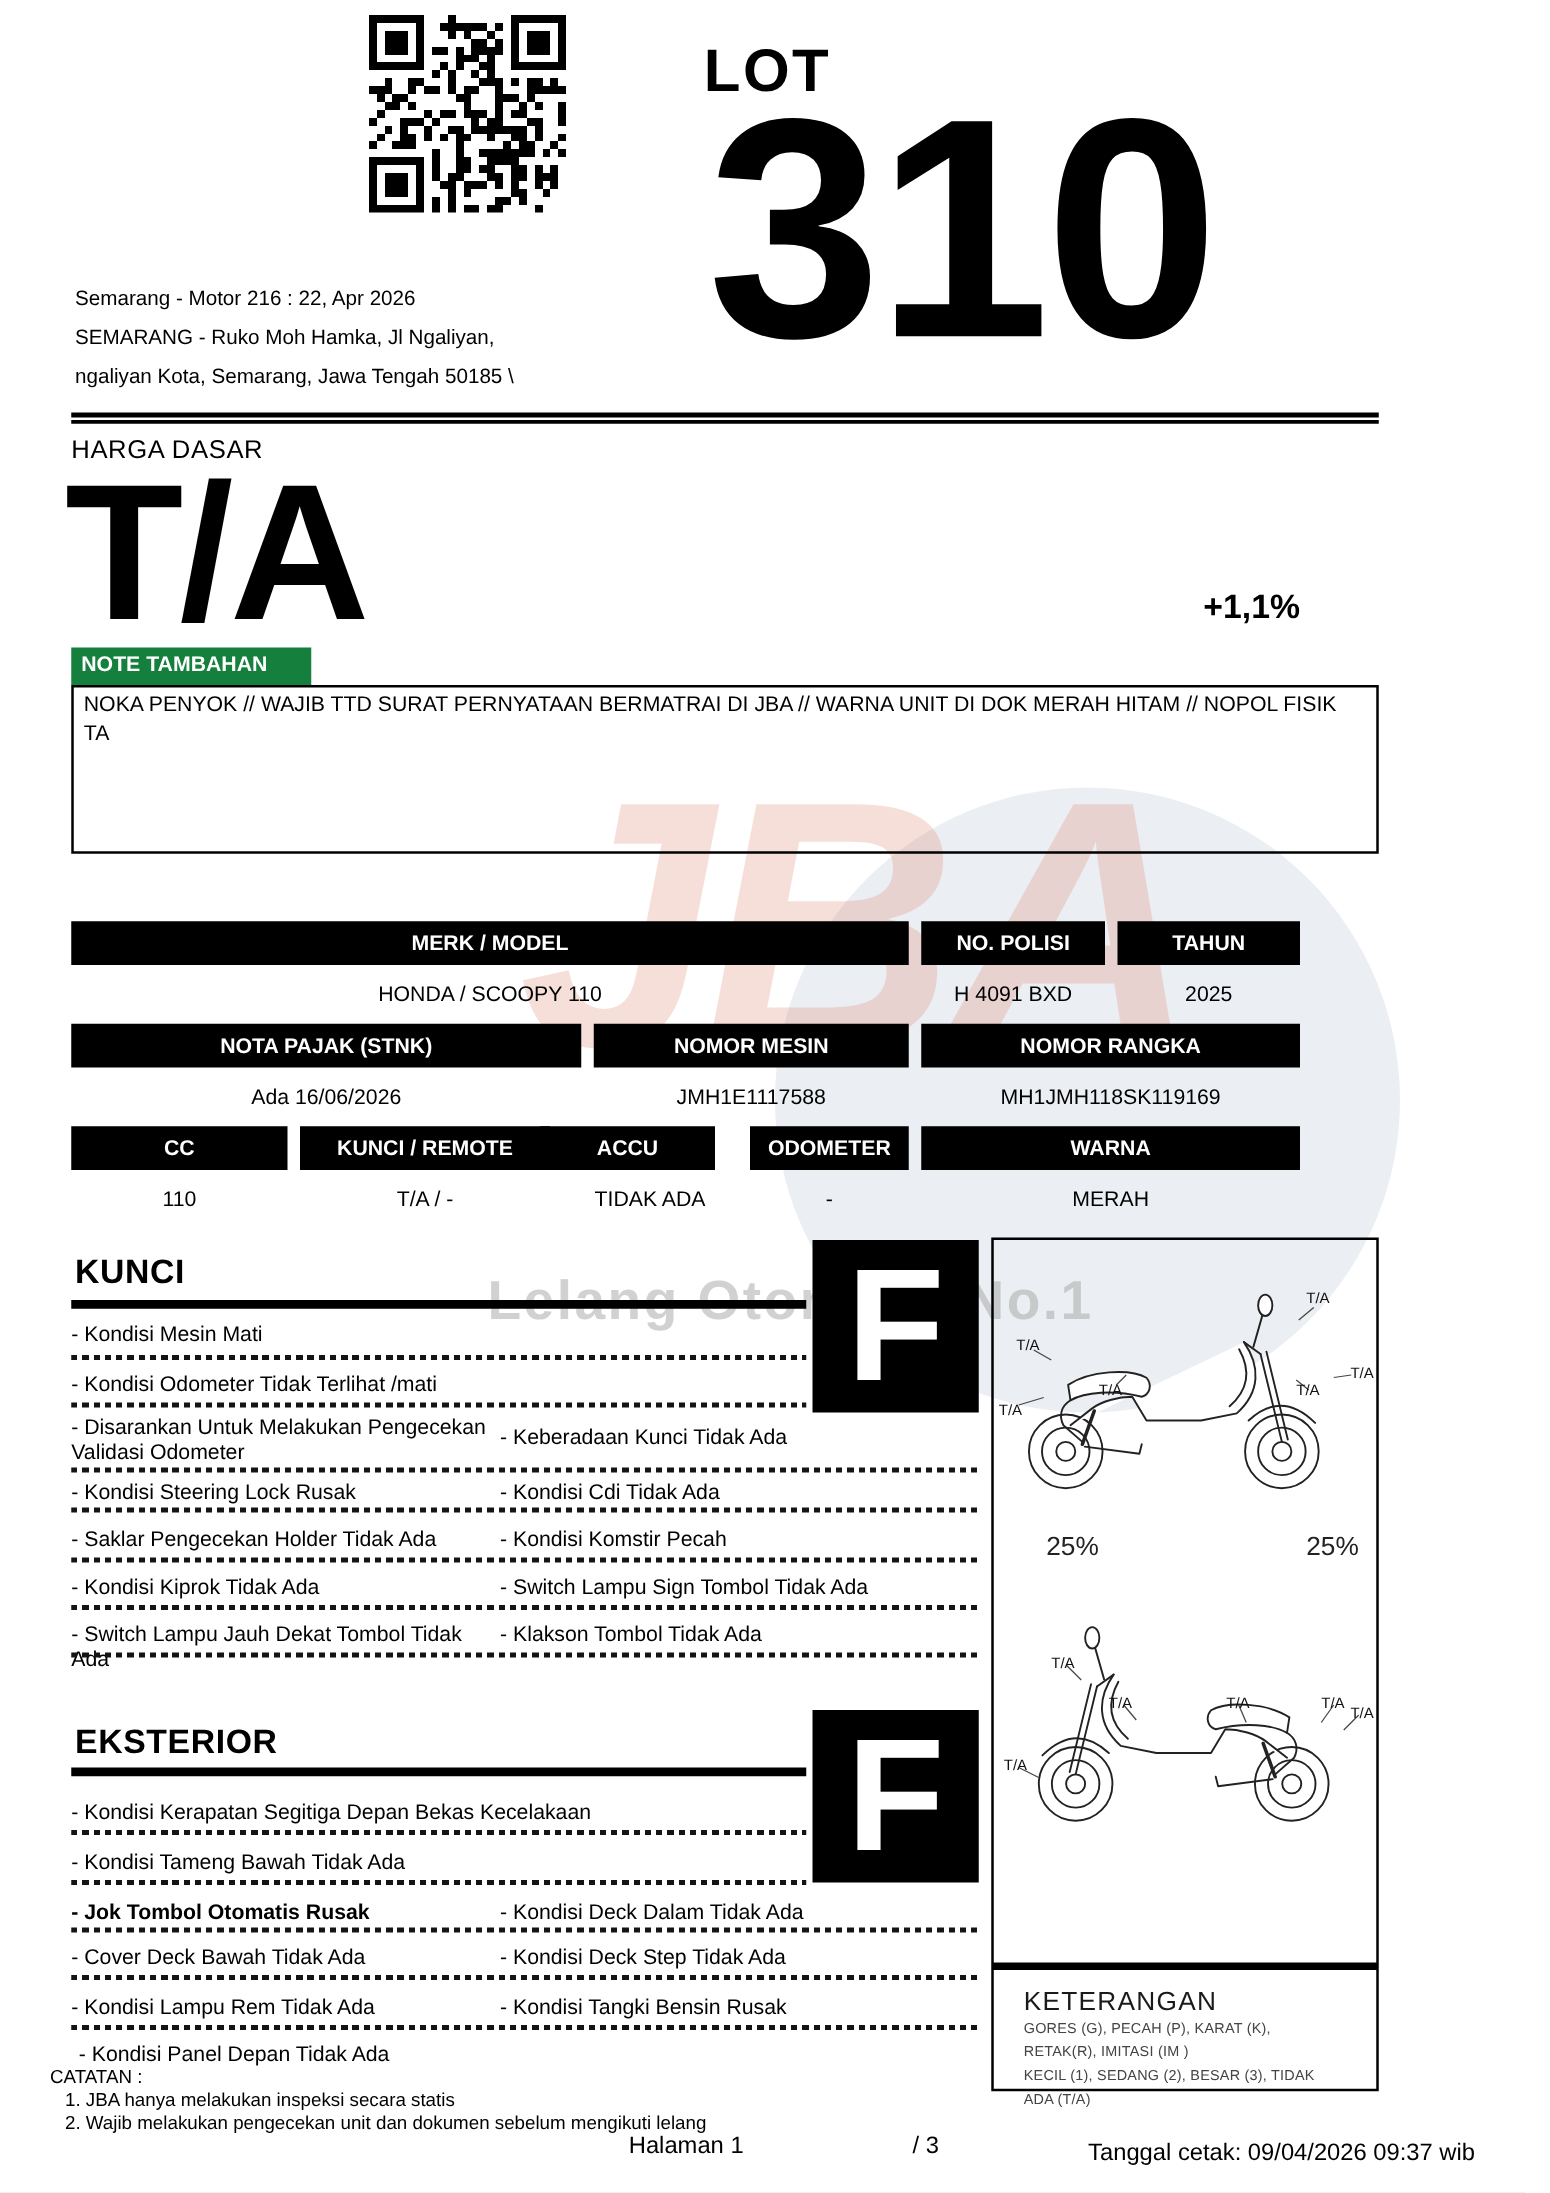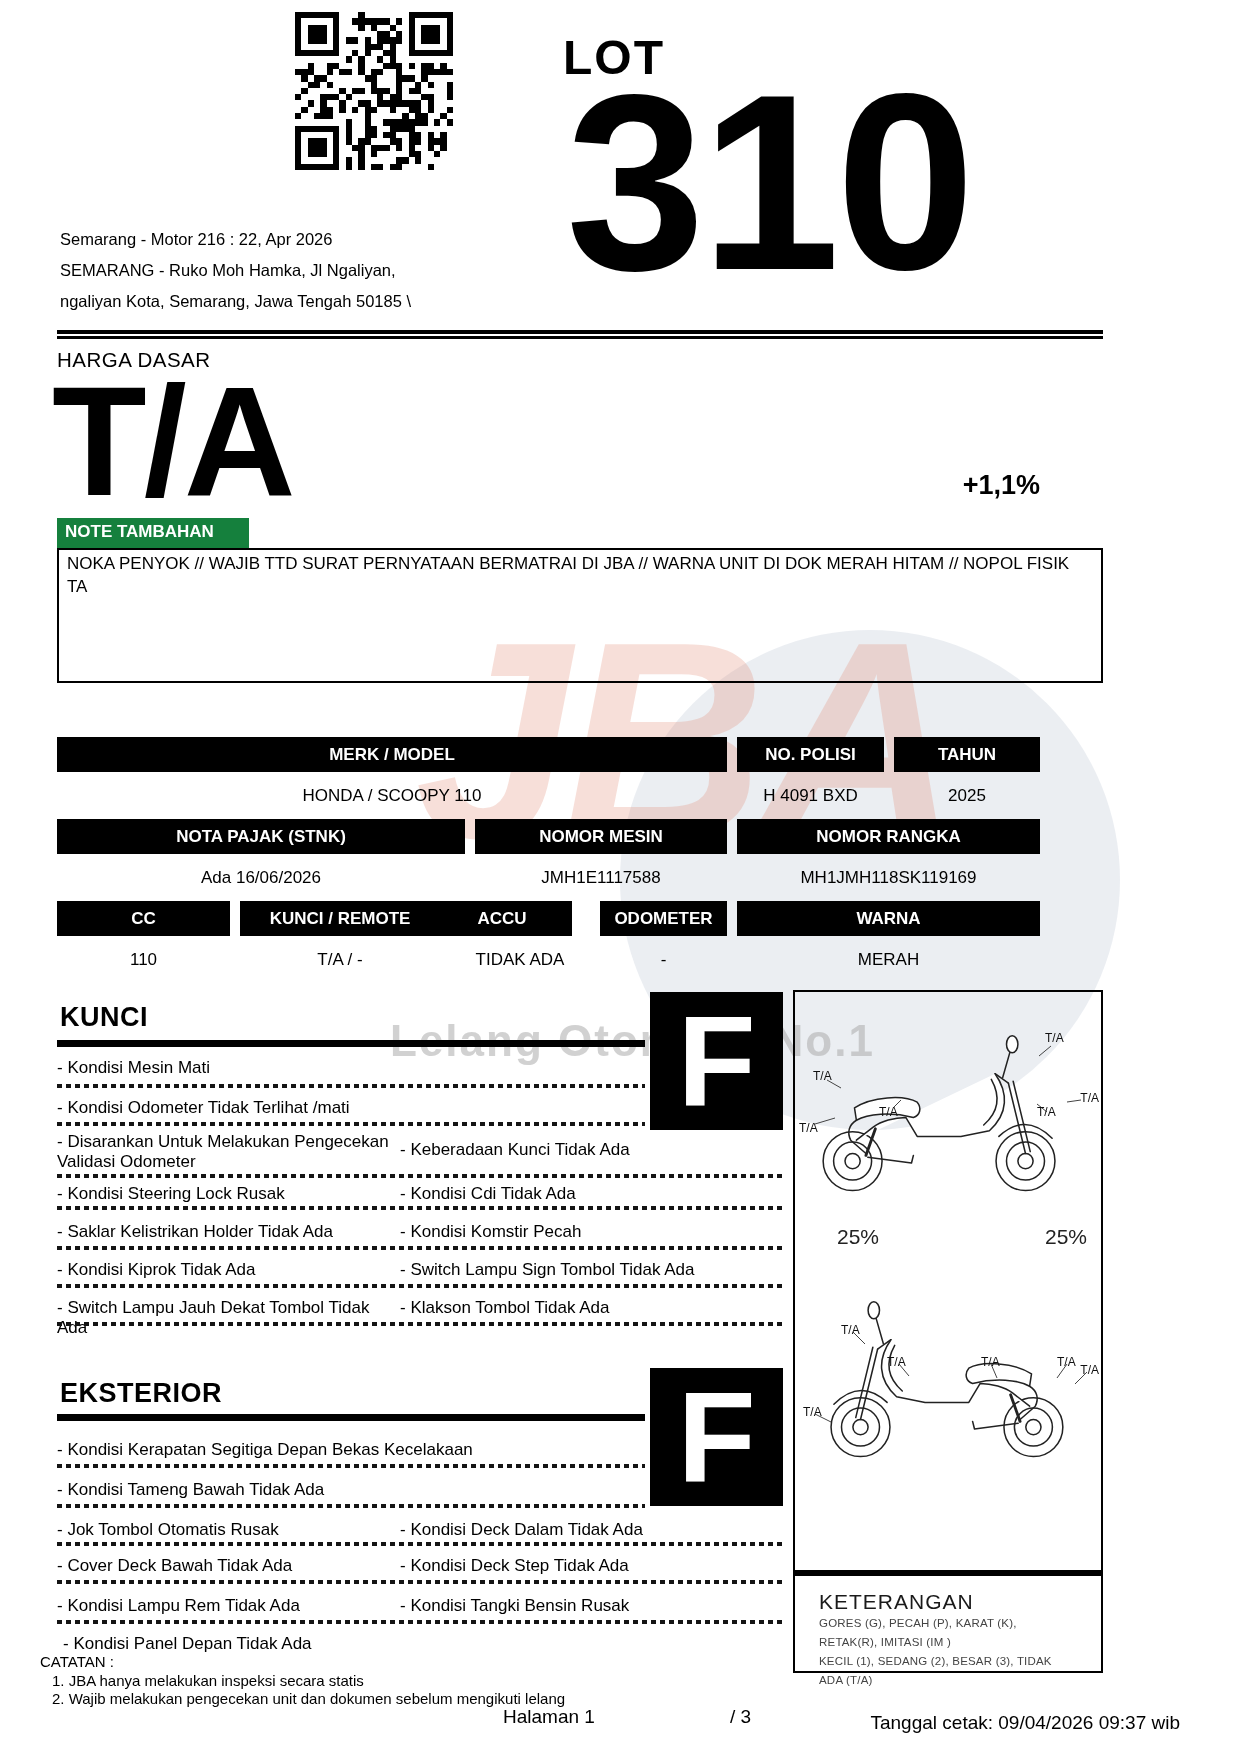--- a/index.html
+++ b/index.html
@@ -322,21 +322,21 @@
   <div class="abs dash" style="left:57px; top:1122px; width:588px;"></div>
 
   <div class="abs item" style="left:57px; top:1132px; width:335px;">- Disarankan Untuk Melakukan Pengecekan Validasi Odometer</div>
   <div class="abs item" style="left:400px; top:1140px; width:245px;">- Keberadaan Kunci Tidak Ada</div>
   <div class="abs dash" style="left:57px; top:1174px; width:726px;"></div>
 
   <div class="abs item" style="left:57px; top:1184px; width:335px;">- Kondisi Steering Lock Rusak</div>
   <div class="abs item" style="left:400px; top:1184px; width:300px;">- Kondisi Cdi Tidak Ada</div>
   <div class="abs dash" style="left:57px; top:1206px; width:726px;"></div>
 
-  <div class="abs item" style="left:57px; top:1222px; width:335px;">- Saklar Kelistrikan Holder Tidak Ada</div>
+  <div class="abs item" style="left:57px; top:1222px; width:335px;">- Saklar Pengecekan Holder Tidak Ada</div>
   <div class="abs item" style="left:400px; top:1222px; width:300px;">- Kondisi Komstir Pecah</div>
   <div class="abs dash" style="left:57px; top:1246px; width:726px;"></div>
 
   <div class="abs item" style="left:57px; top:1260px; width:335px;">- Kondisi Kiprok Tidak Ada</div>
   <div class="abs item" style="left:400px; top:1260px; width:310px;">- Switch Lampu Sign Tombol Tidak Ada</div>
   <div class="abs dash" style="left:57px; top:1284px; width:726px;"></div>
 
   <div class="abs item" style="left:57px; top:1298px; width:340px;">- Switch Lampu Jauh Dekat Tombol Tidak Ada</div>
   <div class="abs item" style="left:400px; top:1298px; width:300px;">- Klakson Tombol Tidak Ada</div>
   <div class="abs dash" style="left:57px; top:1322px; width:726px;"></div>
@@ -346,21 +346,21 @@
   <div class="abs grade-box" style="left:650px; top:1368px;">
     <span>F</span>
   </div>
 
   <div class="abs item" style="left:57px; top:1440px; width:560px;">- Kondisi Kerapatan Segitiga Depan Bekas Kecelakaan</div>
   <div class="abs dash" style="left:57px; top:1464px; width:588px;"></div>
 
   <div class="abs item" style="left:57px; top:1480px; width:560px;">- Kondisi Tameng Bawah Tidak Ada</div>
   <div class="abs dash" style="left:57px; top:1504px; width:588px;"></div>
 
-  <div class="abs item" style="left:57px; top:1520px; width:335px;">- Jok Tombol Otomatis Rusak</div>
+  <div class="abs item" style="left:57px; top:1520px; width:335px;font-weight:bold;">- Jok Tombol Otomatis Rusak</div>
   <div class="abs item" style="left:400px; top:1520px; width:300px;">- Kondisi Deck Dalam Tidak Ada</div>
   <div class="abs dash" style="left:57px; top:1542px; width:726px;"></div>
 
   <div class="abs item" style="left:57px; top:1556px; width:335px;">- Cover Deck Bawah Tidak Ada</div>
   <div class="abs item" style="left:400px; top:1556px; width:300px;">- Kondisi Deck Step Tidak Ada</div>
   <div class="abs dash" style="left:57px; top:1580px; width:726px;"></div>
 
   <div class="abs item" style="left:57px; top:1596px; width:335px;">- Kondisi Lampu Rem Tidak Ada</div>
   <div class="abs item" style="left:400px; top:1596px; width:300px;">- Kondisi Tangki Bensin Rusak</div>
   <div class="abs dash" style="left:57px; top:1620px; width:726px;"></div>

